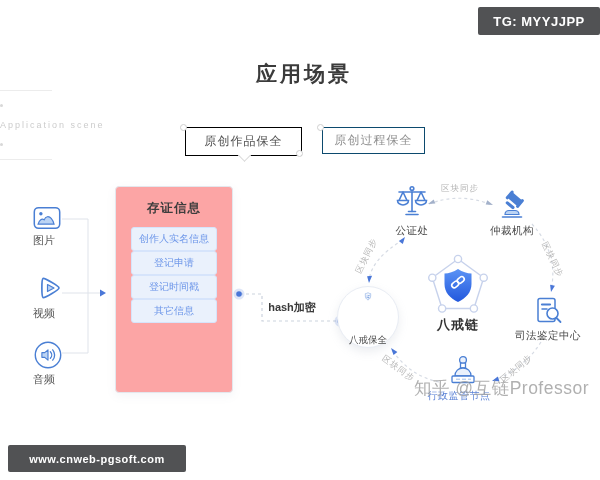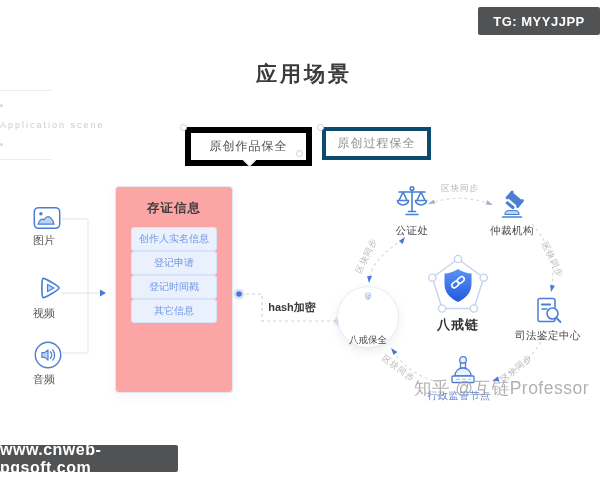--- a/index.html
+++ b/index.html
@@ -3,33 +3,33 @@
 <meta charset="utf-8">
 <style>
   html,body{margin:0;padding:0;background:#fff;}
   #canvas{position:relative;width:600px;height:480px;background:#fff;overflow:hidden;
           font-family:"Liberation Sans","DejaVu Sans",sans-serif;padding-left:8px;}
   .abs{position:absolute;}
   
   .badge{background:#515254;color:#fff;font-weight:bold;display:flex;align-items:center;
          justify-content:center;border-radius:2px;letter-spacing:.5px;}
   #tg-badge{left:478px;top:7px;width:122px;height:28px;font-size:13px;}
-  #url-badge{left:0;top:445px;width:178px;height:27px;font-size:16px;}
+  #url-badge{left:8px;top:445px;width:178px;height:27px;font-size:11px;}
   
   #page-title{left:0;right:0;top:60px;text-align:center;font-size:21px;font-weight:bold;
               color:#3b3b3b;letter-spacing:3px;}
   #subtitle-row{left:0;right:0;top:90px;display:flex;align-items:flex-start;justify-content:center;gap:13px;flex-direction:column;}
   .sub-line{width:52px;height:1px;background:#ececec;}
   .sub-dot{width:3px;height:3px;border-radius:50%;background:#d8d8d8;}
   #subtitle{font-size:9px;color:#cccccc;letter-spacing:2px;}
   
   .tab{background:#fff;display:flex;align-items:center;justify-content:center;font-size:12px;
        letter-spacing:1px;}
-  #tab-work{left:185px;top:127px;width:115px;height:27px;border:6px solid #000000;color:#4f4f4f;}
-  #tab-process{left:322px;top:127px;width:101px;height:25px;border:4px solid #0c4a6e;color:#8f8f8f;}
+  #tab-work{left:185px;top:127px;width:115px;height:27px;border:1px solid #000000;color:#4f4f4f;}
+  #tab-process{left:322px;top:127px;width:101px;height:25px;border:1px solid #0c4a6e;color:#8f8f8f;}
   .tab-notch{position:absolute;left:50%;bottom:-5px;width:8px;height:8px;margin-left:-4px;
              background:#fff;border-right:1px solid #d8d8d8;border-bottom:1px solid #d8d8d8;
              transform:rotate(45deg);}
   .corner-dot{position:absolute;width:5px;height:5px;border-radius:50%;border:1px solid #cfcfcf;background:#fff;}
   
   .media-label{font-size:11px;color:#555;text-align:center;width:40px;}
   
   #evidence-box{left:115px;top:186px;width:118px;height:207px;background:#fca5a5;border:1px solid #e4e7ed;
                 border-radius:4px;box-shadow:0 3px 10px rgba(120,130,150,.08);box-sizing:border-box;}
   #evidence-title{margin-top:13px;text-align:center;font-size:12.5px;font-weight:bold;color:#3d3d3d;letter-spacing:1px;}

